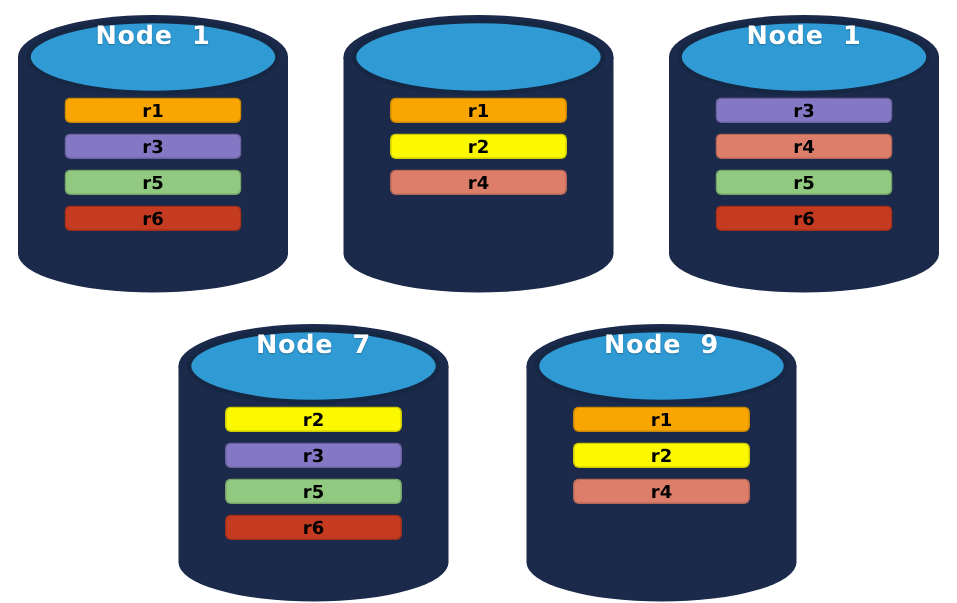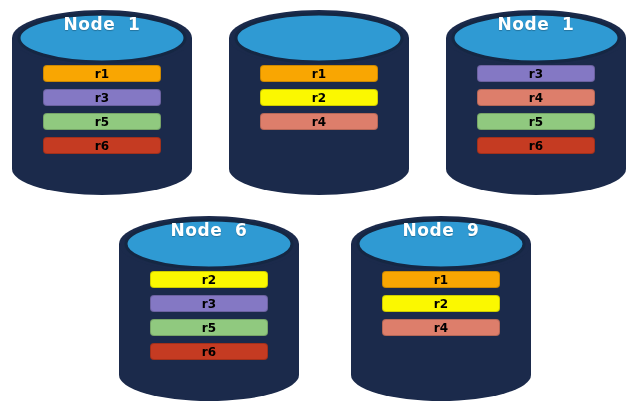--- a/index.html
+++ b/index.html
@@ -150,21 +150,21 @@
         </div>
   </div>
 </div>
   <div class="node-row row-2">
   <div class="cylinder">
     <svg class="cyl-svg" width="182" height="192" viewBox="0 0 182 192" aria-hidden="true">
       <path class="cyl-body" d="M1,33 V164 A90,26 0 0 0 181,164 V33 Z" fill="#1B2A4B"></path>
       <ellipse class="cyl-rim" cx="91" cy="33" rx="90" ry="28" fill="#1B2A4B"></ellipse>
       <ellipse class="cyl-top" cx="91" cy="33" rx="83" ry="24" stroke-width="3" fill="#2F9AD3" stroke="#152743"></ellipse>
     </svg>
-    <div class="node-title">Node  6</div>
+    <div class="node-title">Node  7</div>
     <div class="bars">
           <div class="bar" style="background: rgb(251, 248, 0);">
             <span class="bar-label">r2</span>
           </div>
           <div class="bar" style="background: rgb(132, 120, 196);">
             <span class="bar-label">r3</span>
           </div>
           <div class="bar" style="background: rgb(144, 201, 127);">
             <span class="bar-label">r5</span>
           </div>

